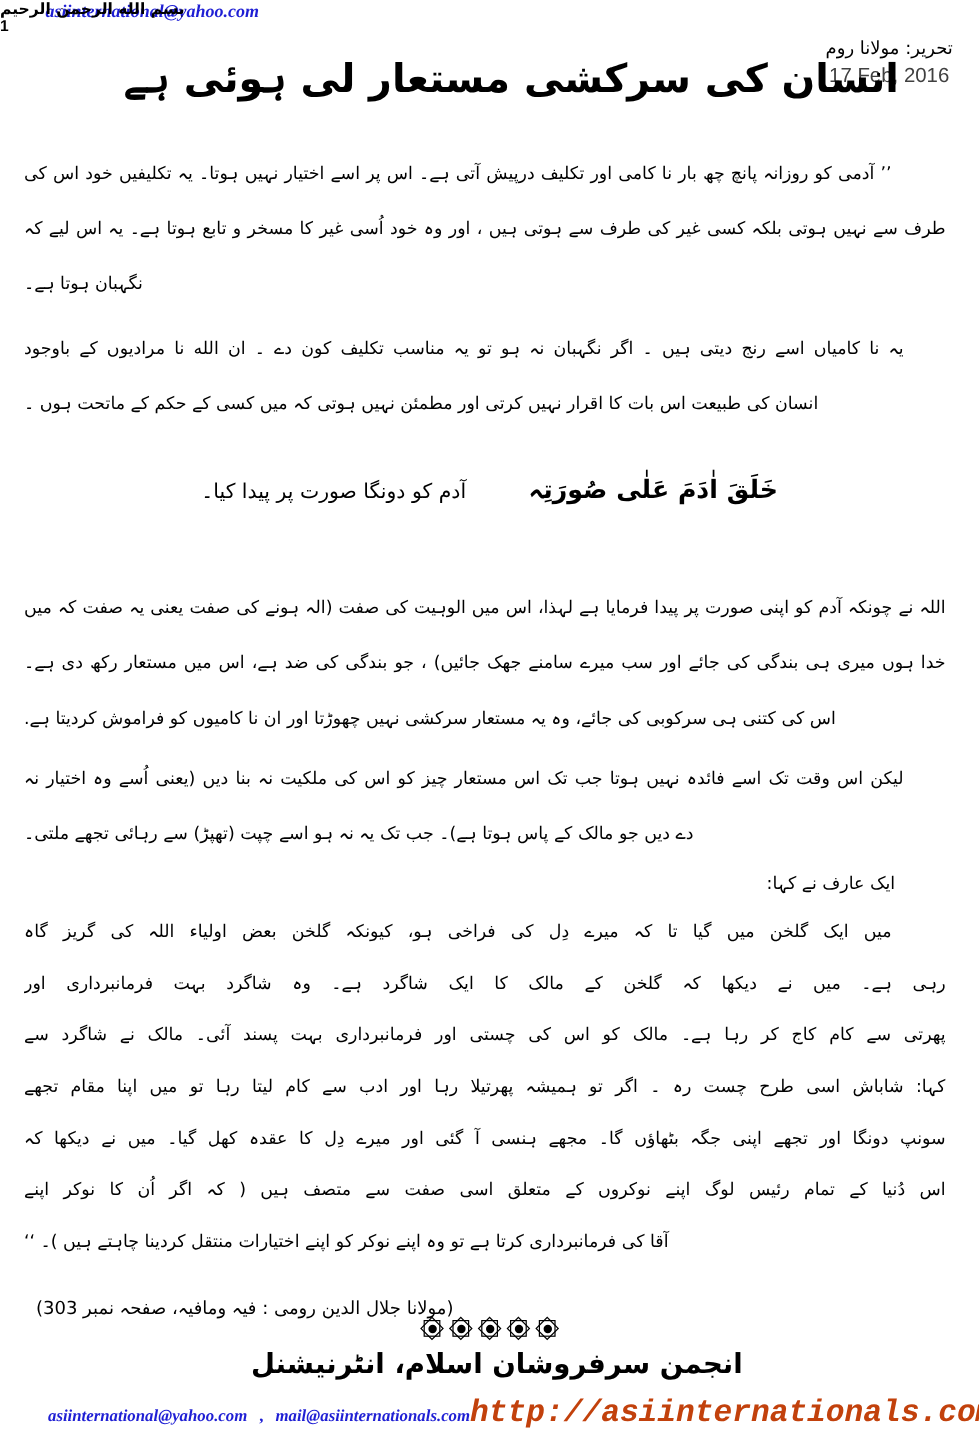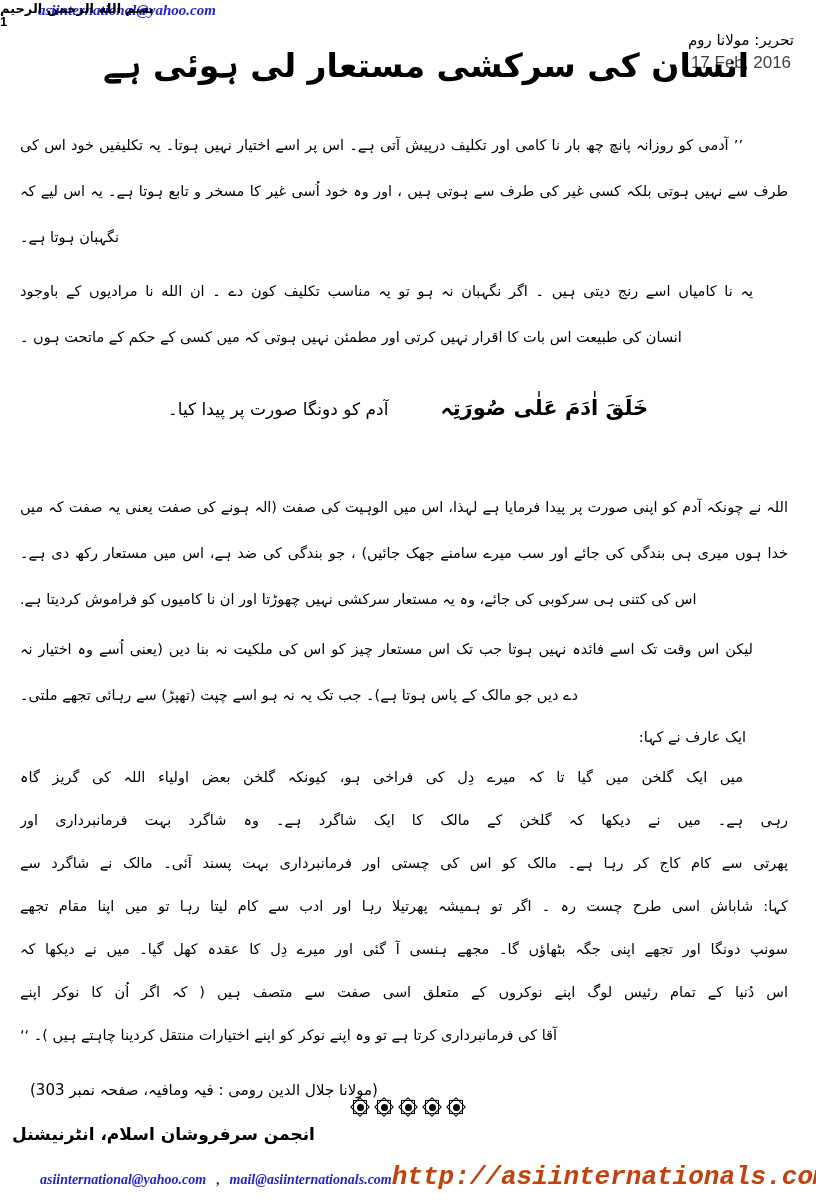--- a/index.html
+++ b/index.html
@@ -154,24 +154,24 @@
   .star::after { transform: rotate(45deg); }
   .star .dot {
     position: absolute;
     inset: 3.5px;
     background: #000;
     border-radius: 50%;
   }
   .org-name {
     position: absolute;
     left: 12px; right: 0; top: 1124px;
-    text-align: left;
-    direction: rtl;
-    font-weight: 700;
-    font-size: 17px;
+    text-align: center;
+    direction: rtl;
+    font-weight: 700;
+    font-size: 23px;
   }
   .bottom-row {
     position: absolute;
     left: 40px; right: 28px; top: 1162px;
     display: flex;
     justify-content: space-between;
     align-items: baseline;
     text-align: right;
   }
   .bottom-emails {

